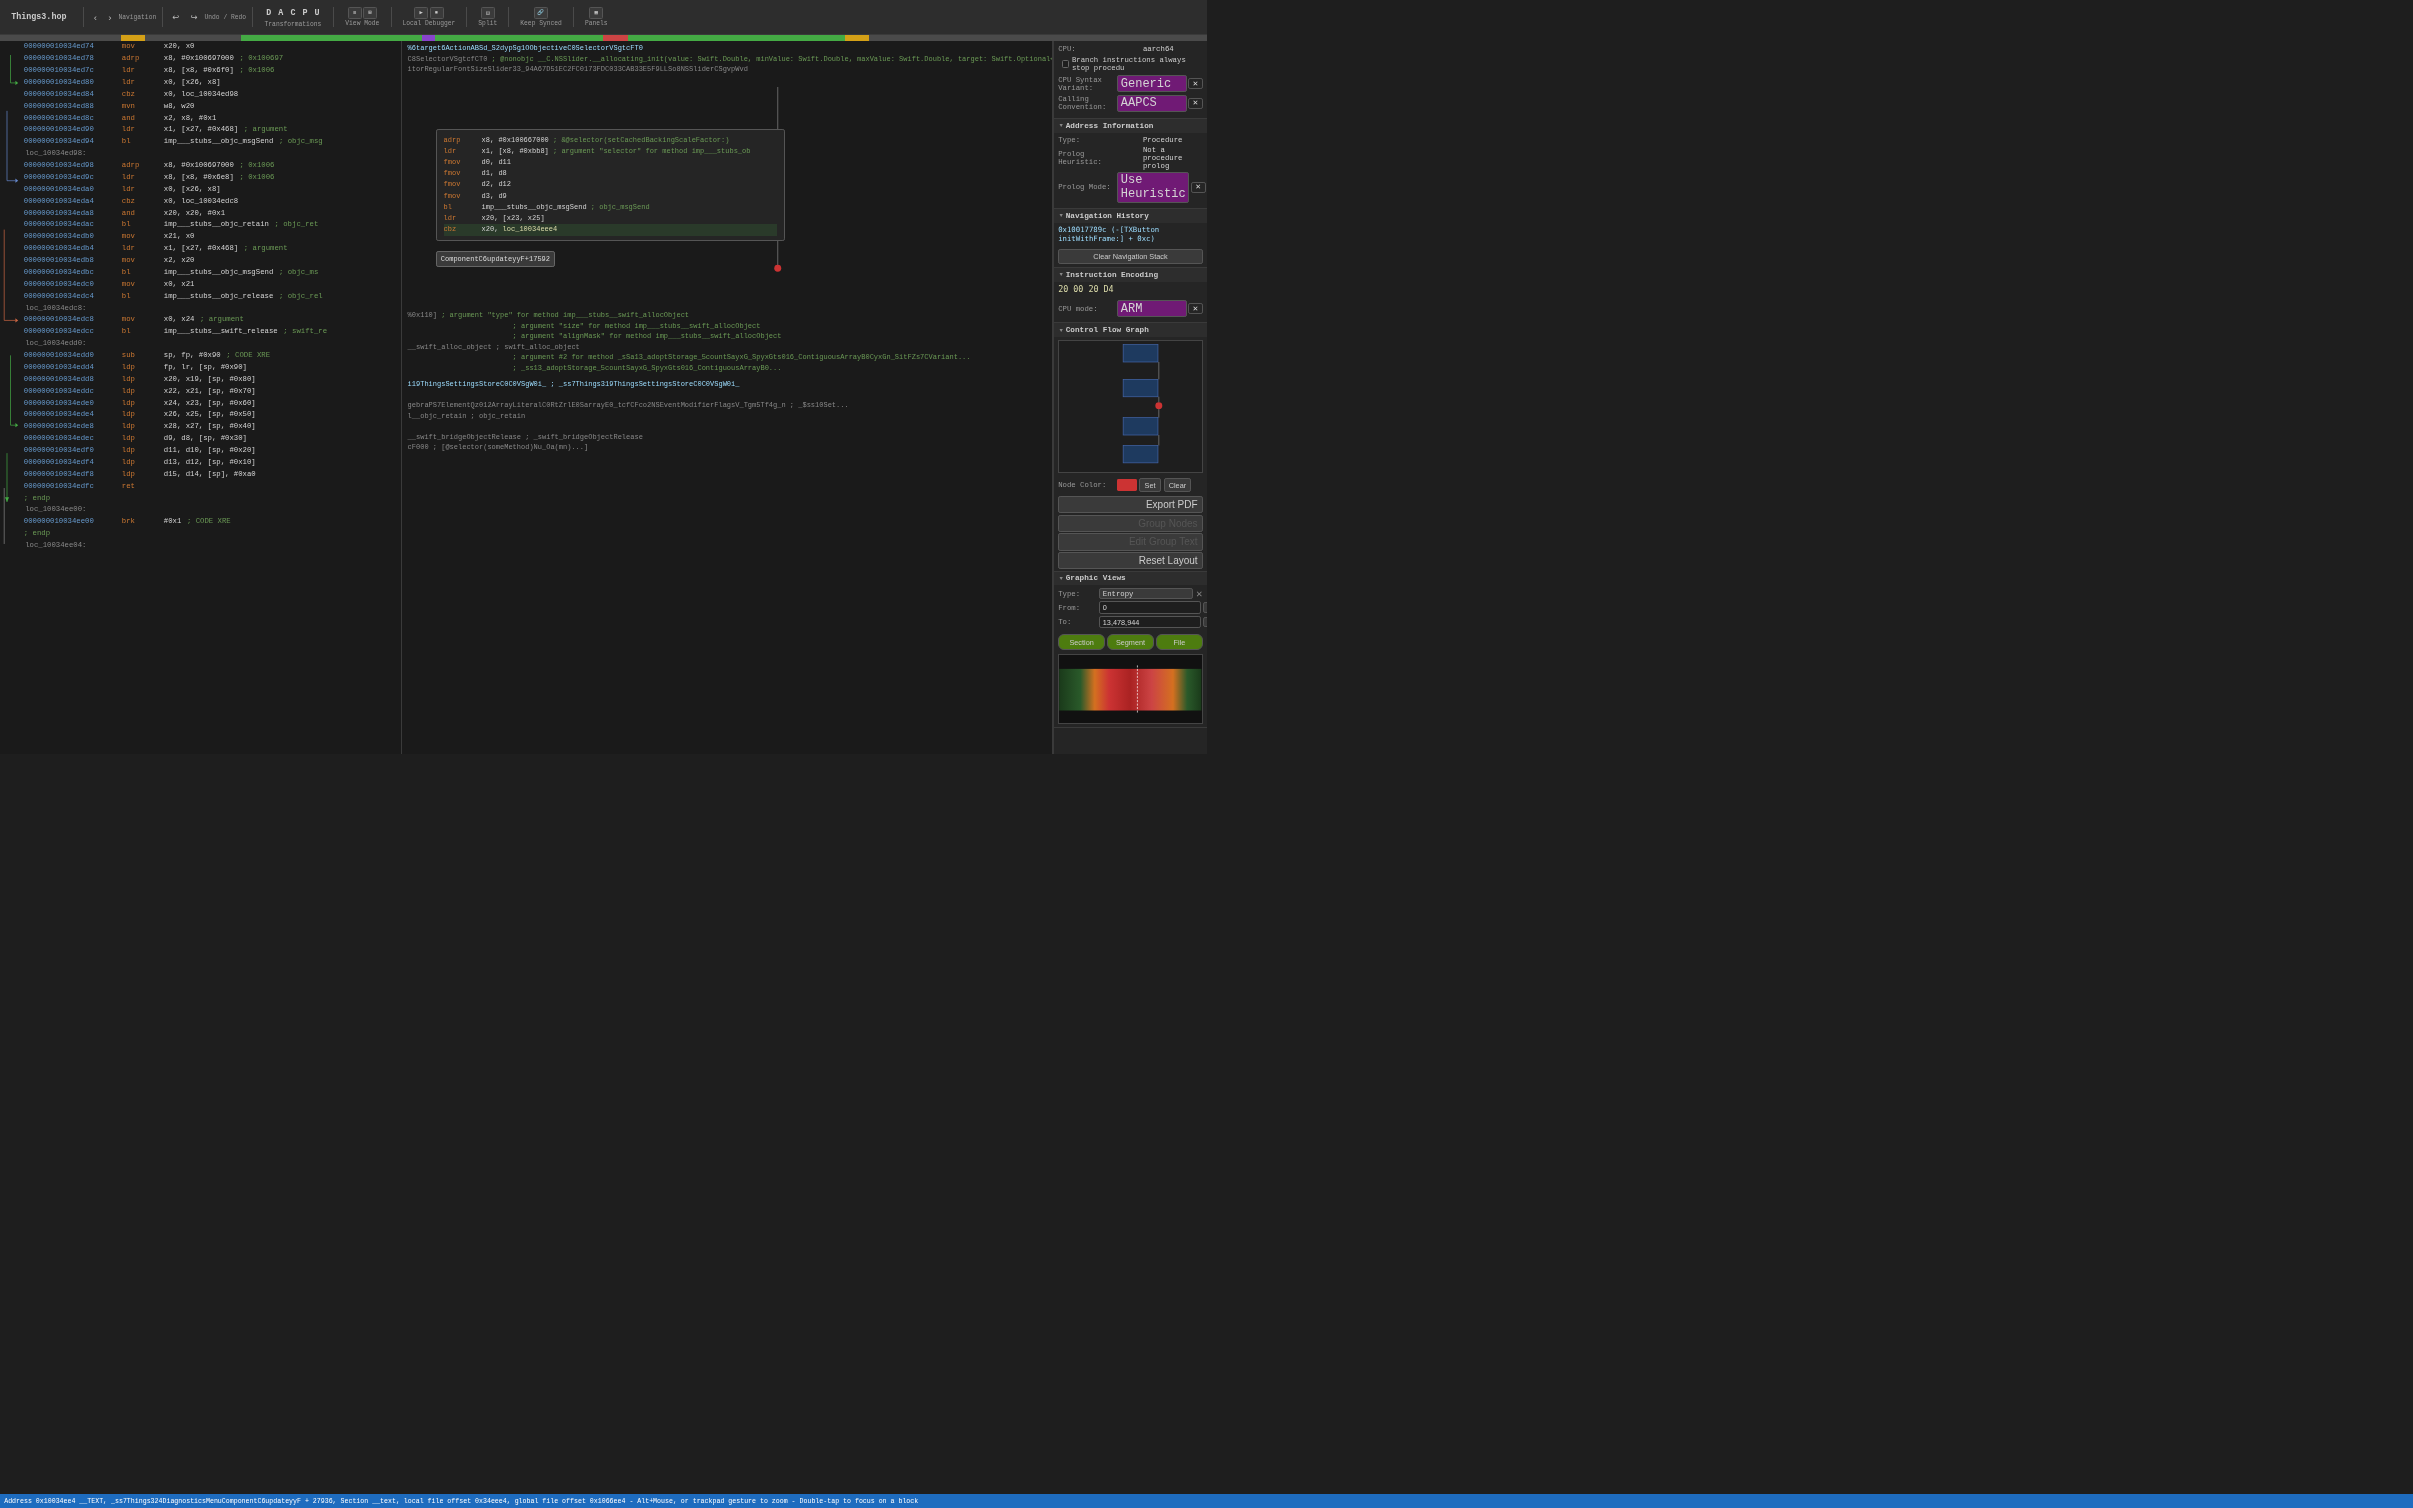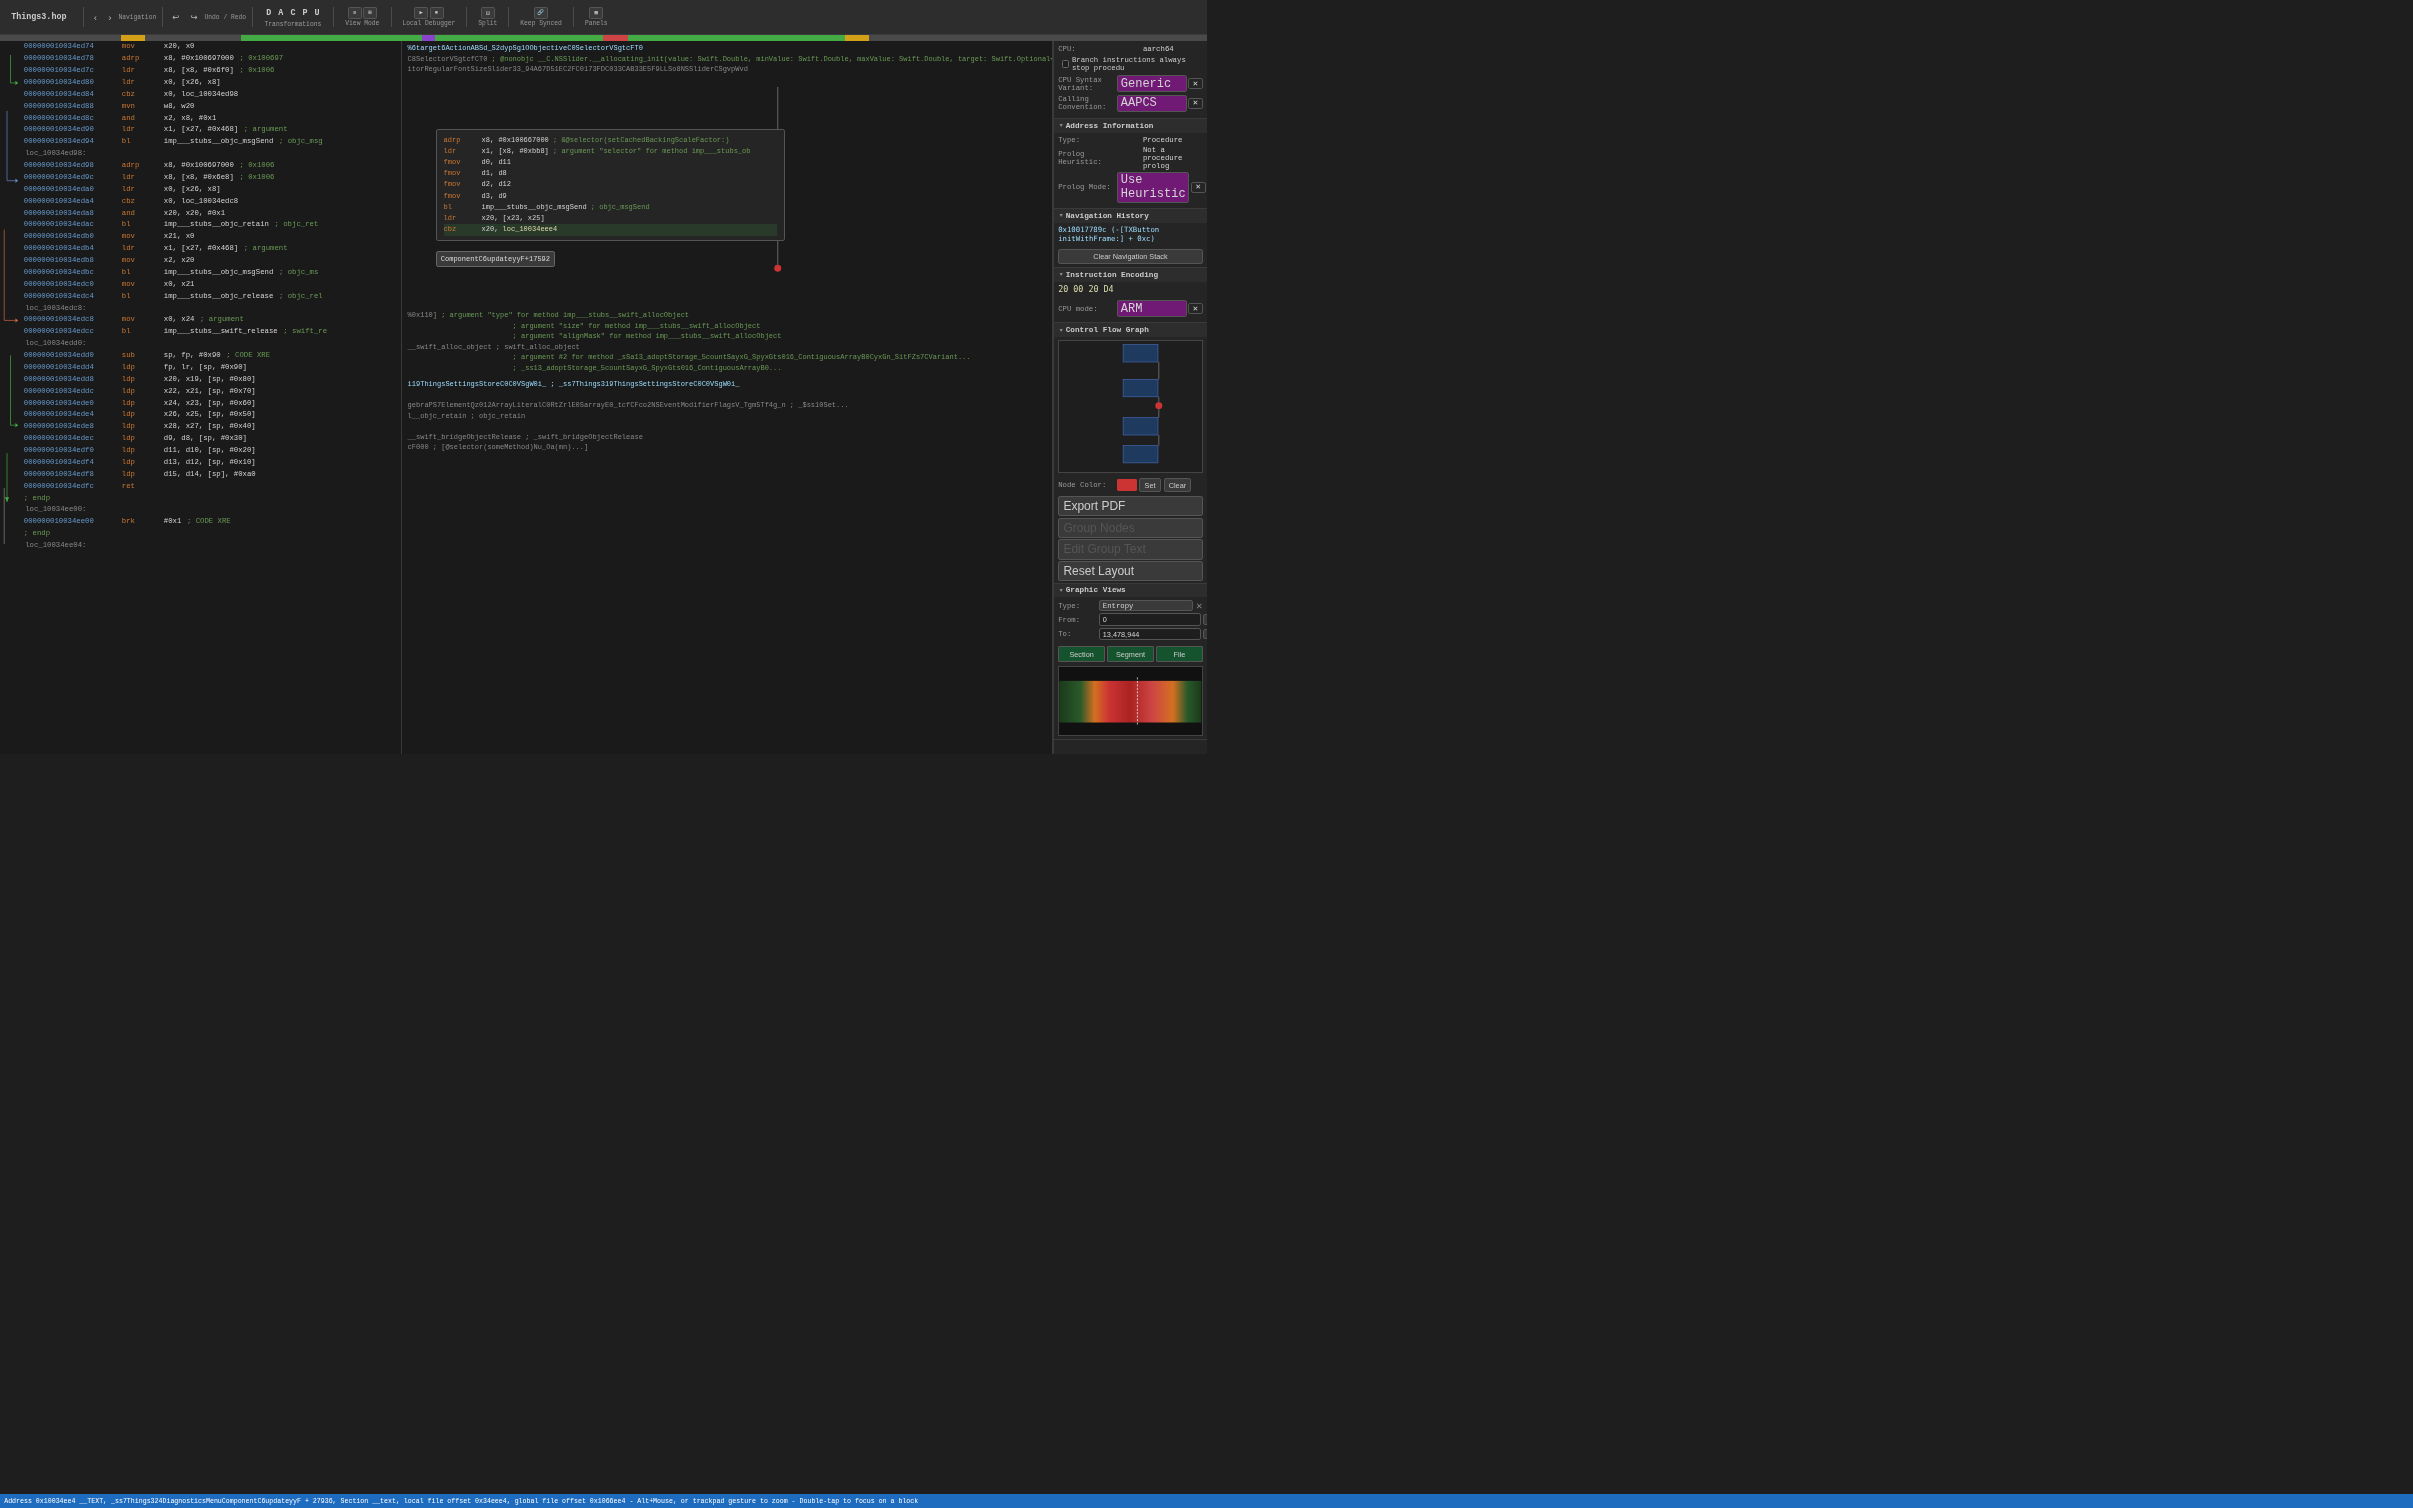--- a/index.html
+++ b/index.html
@@ -300,24 +300,24 @@
       padding: 1.4px 4.2px;
       display: flex;
       flex-direction: column;
       gap: 1.4px;
     }
     .action-btn {
       background: #3a3a3a;
       border: 0.7px solid #555;
       border-radius: 2.1px;
       color: #ccc;
-      font-size: 12px;
+      font-size: 10px;
       padding: 2.1px 4.2px;
       cursor: pointer;
-      text-align: left;
+      text-align: right;
       width: 100%;
     }
     .action-btn.disabled {
       color: #555;
       cursor: default;
     }
 
     
     .graphic-views-row {
       display: flex;
@@ -370,23 +370,23 @@
       white-space: nowrap;
     }
 
     .gv-segment-row {
       display: flex;
       gap: 2.1px;
       padding: 1.4px 4.2px;
       margin-bottom: 2.1px;
     }
     .gv-seg-btn {
-      background: #14532d;
+      background: #4d7c0f;
       border: 0.7px solid #555;
-      border-radius: 1px;
+      border-radius: 6px;
       color: #ccc;
       font-size: 7.3px;
       padding: 2.1px 5.6px;
       cursor: pointer;
       flex: 1;
       text-align: center;
     }
 
     
     .entropy-graphic {

